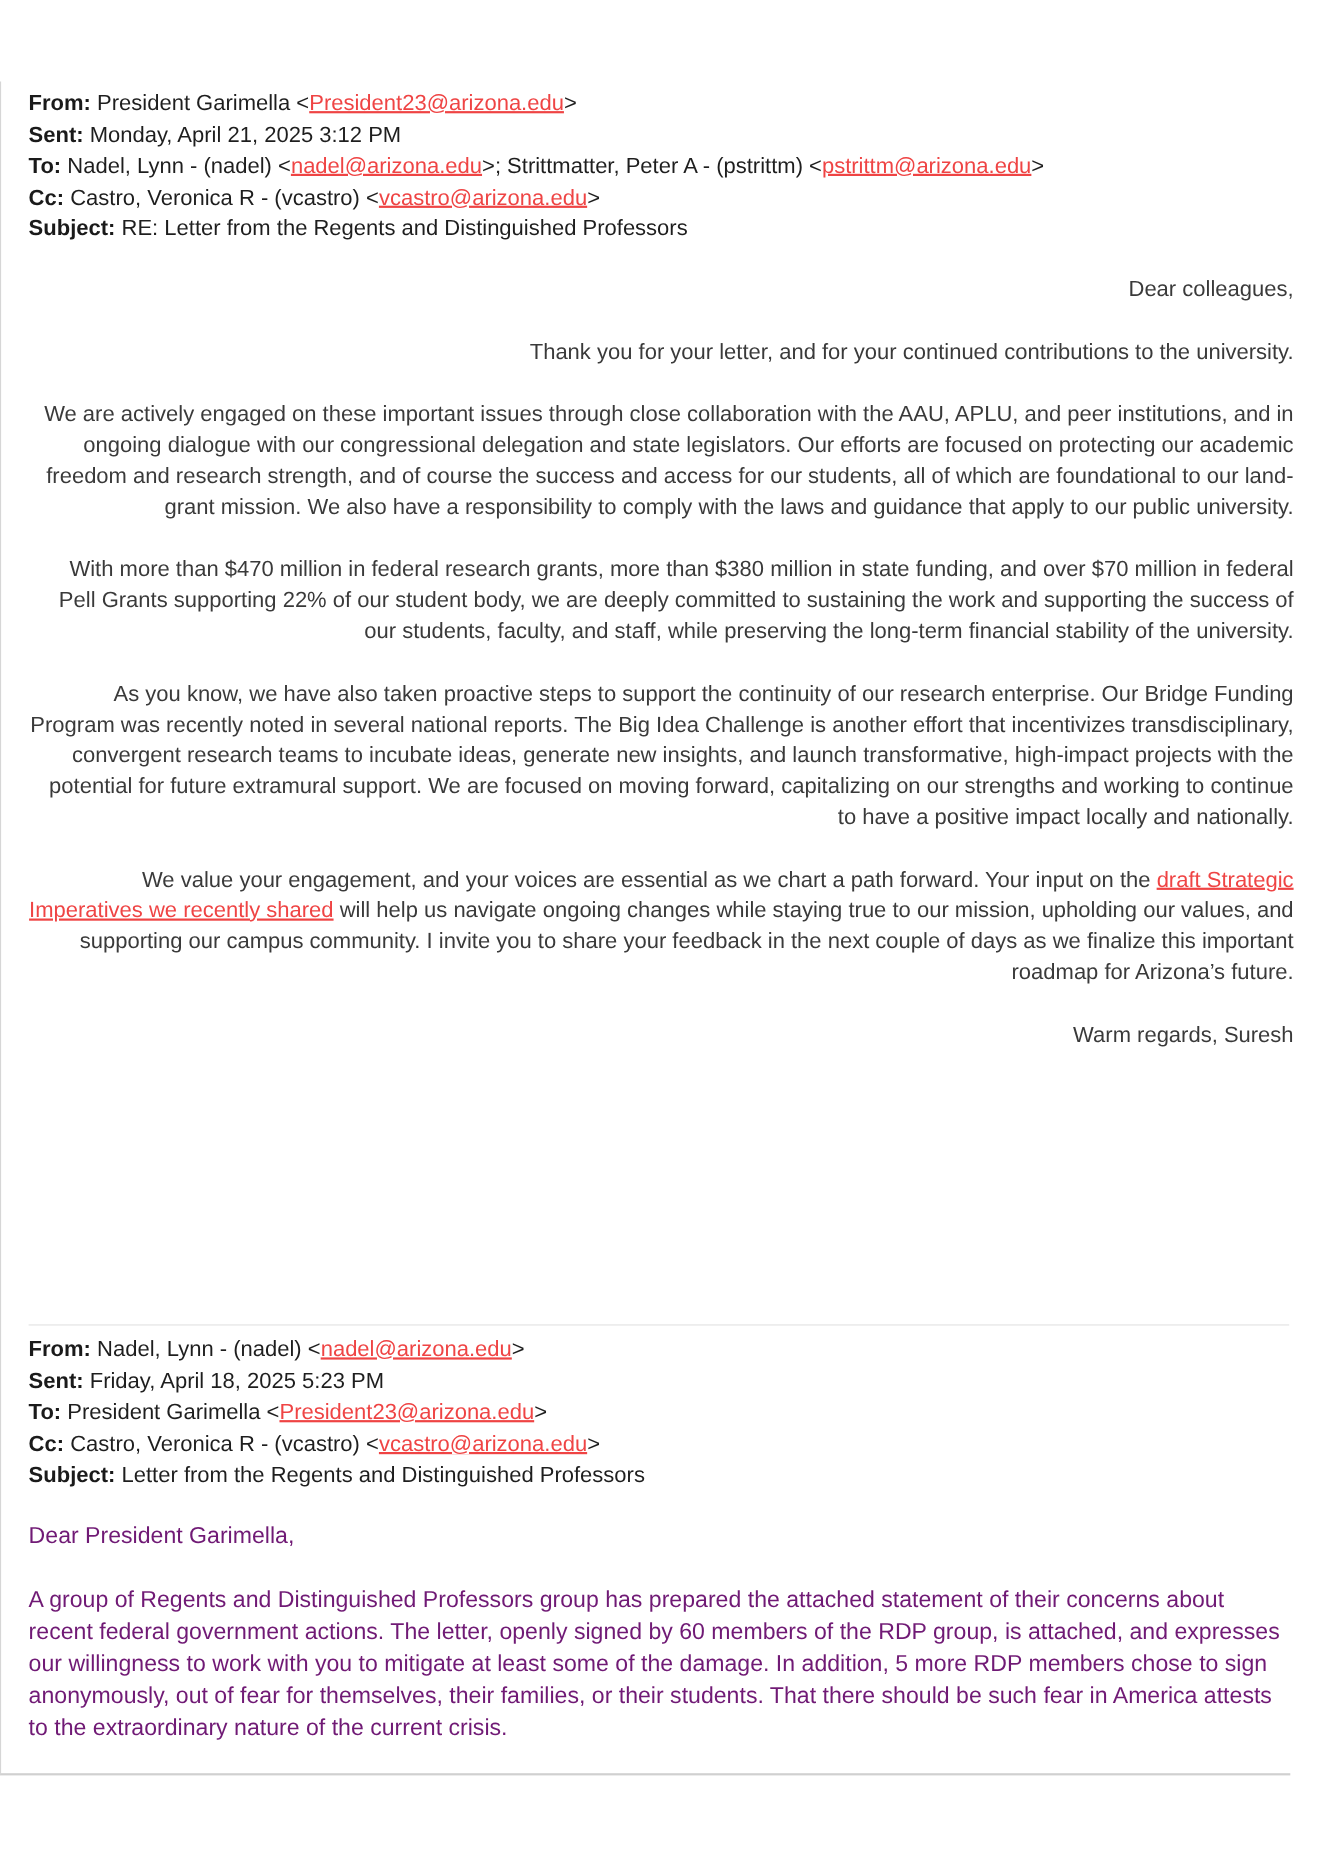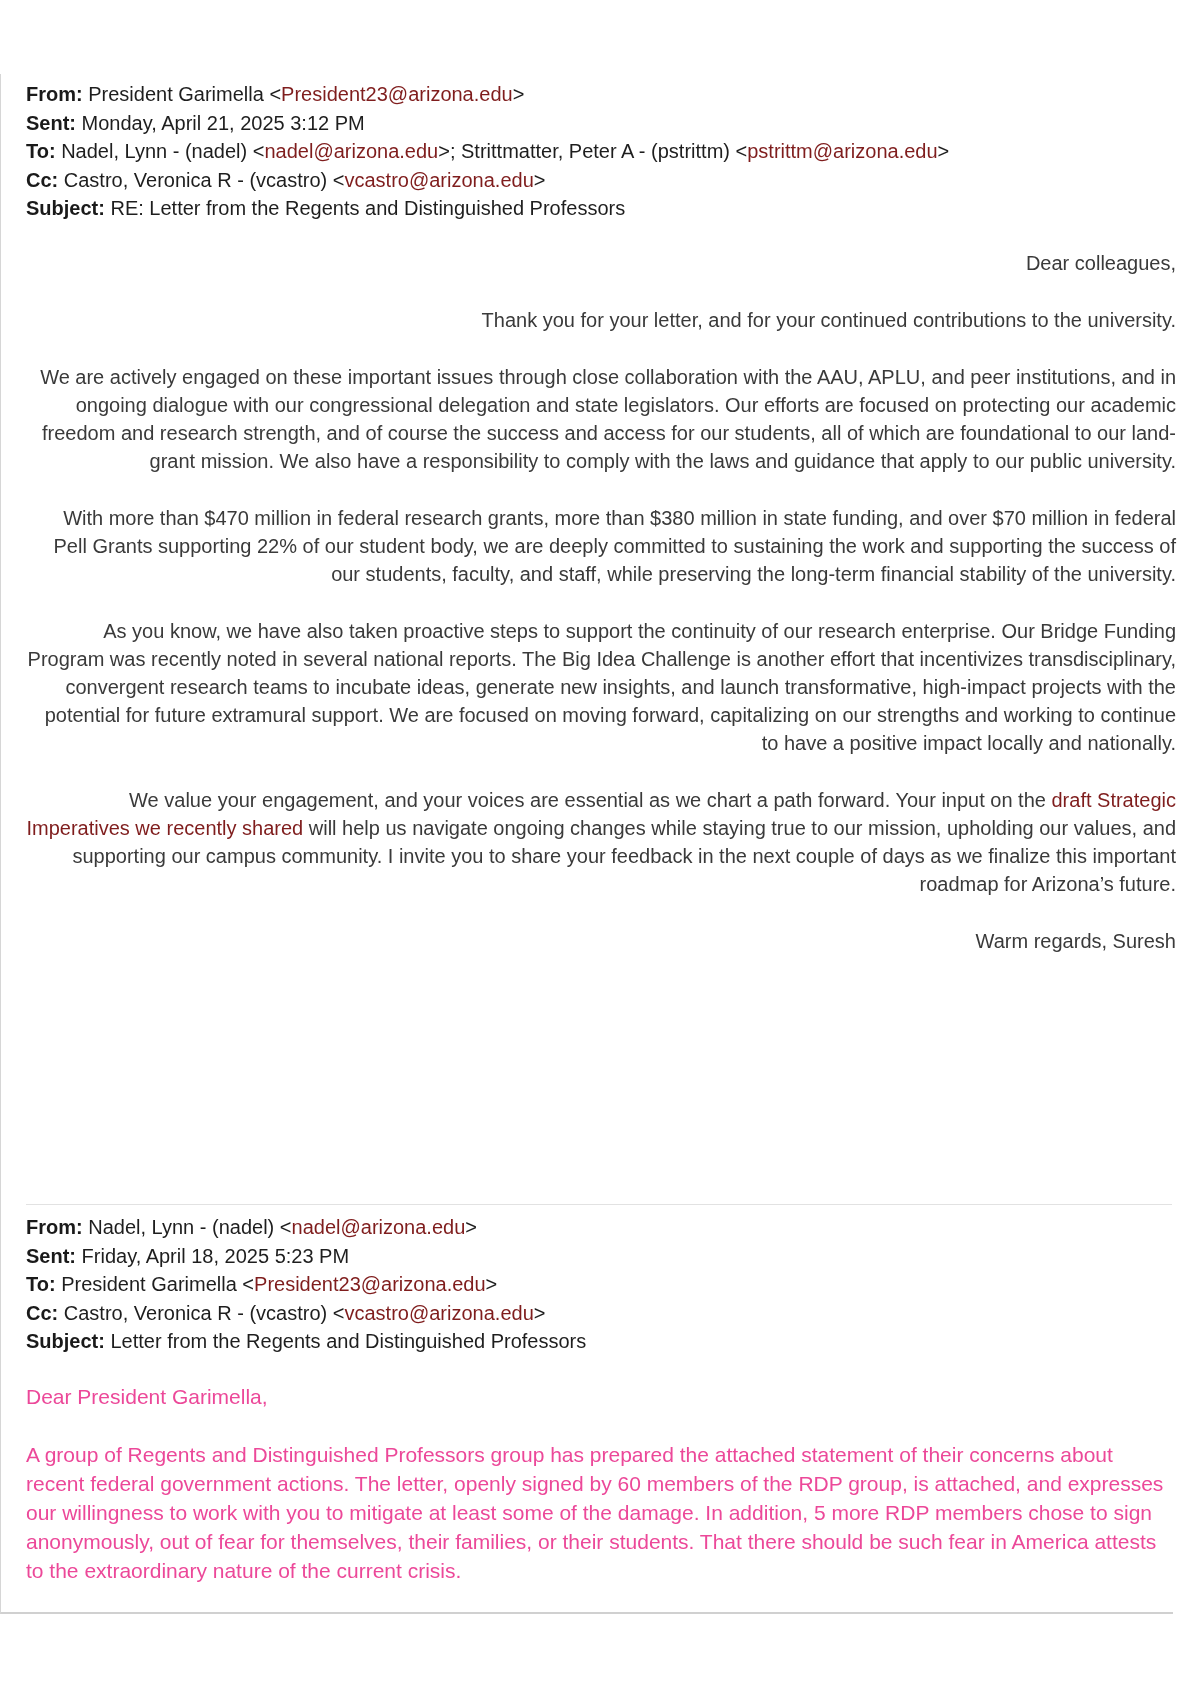--- a/index.html
+++ b/index.html
@@ -3,24 +3,24 @@
 <meta charset="utf-8">
 <style>
   html, body { margin: 0; padding: 0; background: #ffffff; }
   body { width: 1200px; height: 1699px; position: relative; overflow: hidden;
          font-family: "Liberation Sans", sans-serif; color: #333333; }
   .frame { position: absolute; left: 0; top: 74px; width: 1172px; height: 1538px;
            border-left: 1px solid #d6d6d6; border-bottom: 2px solid #d0d0d0; }
   .msg { position: absolute; left: 26px; width: 1150px; }
   .hdr { font-size: 20px; line-height: 28.5px; color: #1e1e1e; }
   .hdr b { font-weight: bold; color: #1a1a1a; }
-  .hdr a, .body a { color: #7f1d1d; }
+  .hdr a, .body a { color: #ef4444; text-decoration: underline; }
   .body p { margin: 0 0 29px 0; font-size: 20px; line-height: 28px; color: #3a3a3a; }
   .sep { position: absolute; left: 26px; width: 1146px; top: 1204px; height: 1px; background: #e2e2e2; }
-  .m2 .body p { color: #ec4899; font-size: 21px; line-height: 29px; }
+  .m2 .body p { color: #701a75; font-size: 21px; line-height: 29px; }
 </style>
 </head>
 <body>
 
 <div class="frame"></div>
 
 <div class="msg m1" style="top:80px;">
   <div class="hdr">
     <div><b>From:</b> <span>President Garimella</span> &lt;<a>President23@arizona.edu</a>&gt;</div>
     <div><b>Sent:</b> <span>Monday, April 21, 2025 3:12 PM</span></div>

